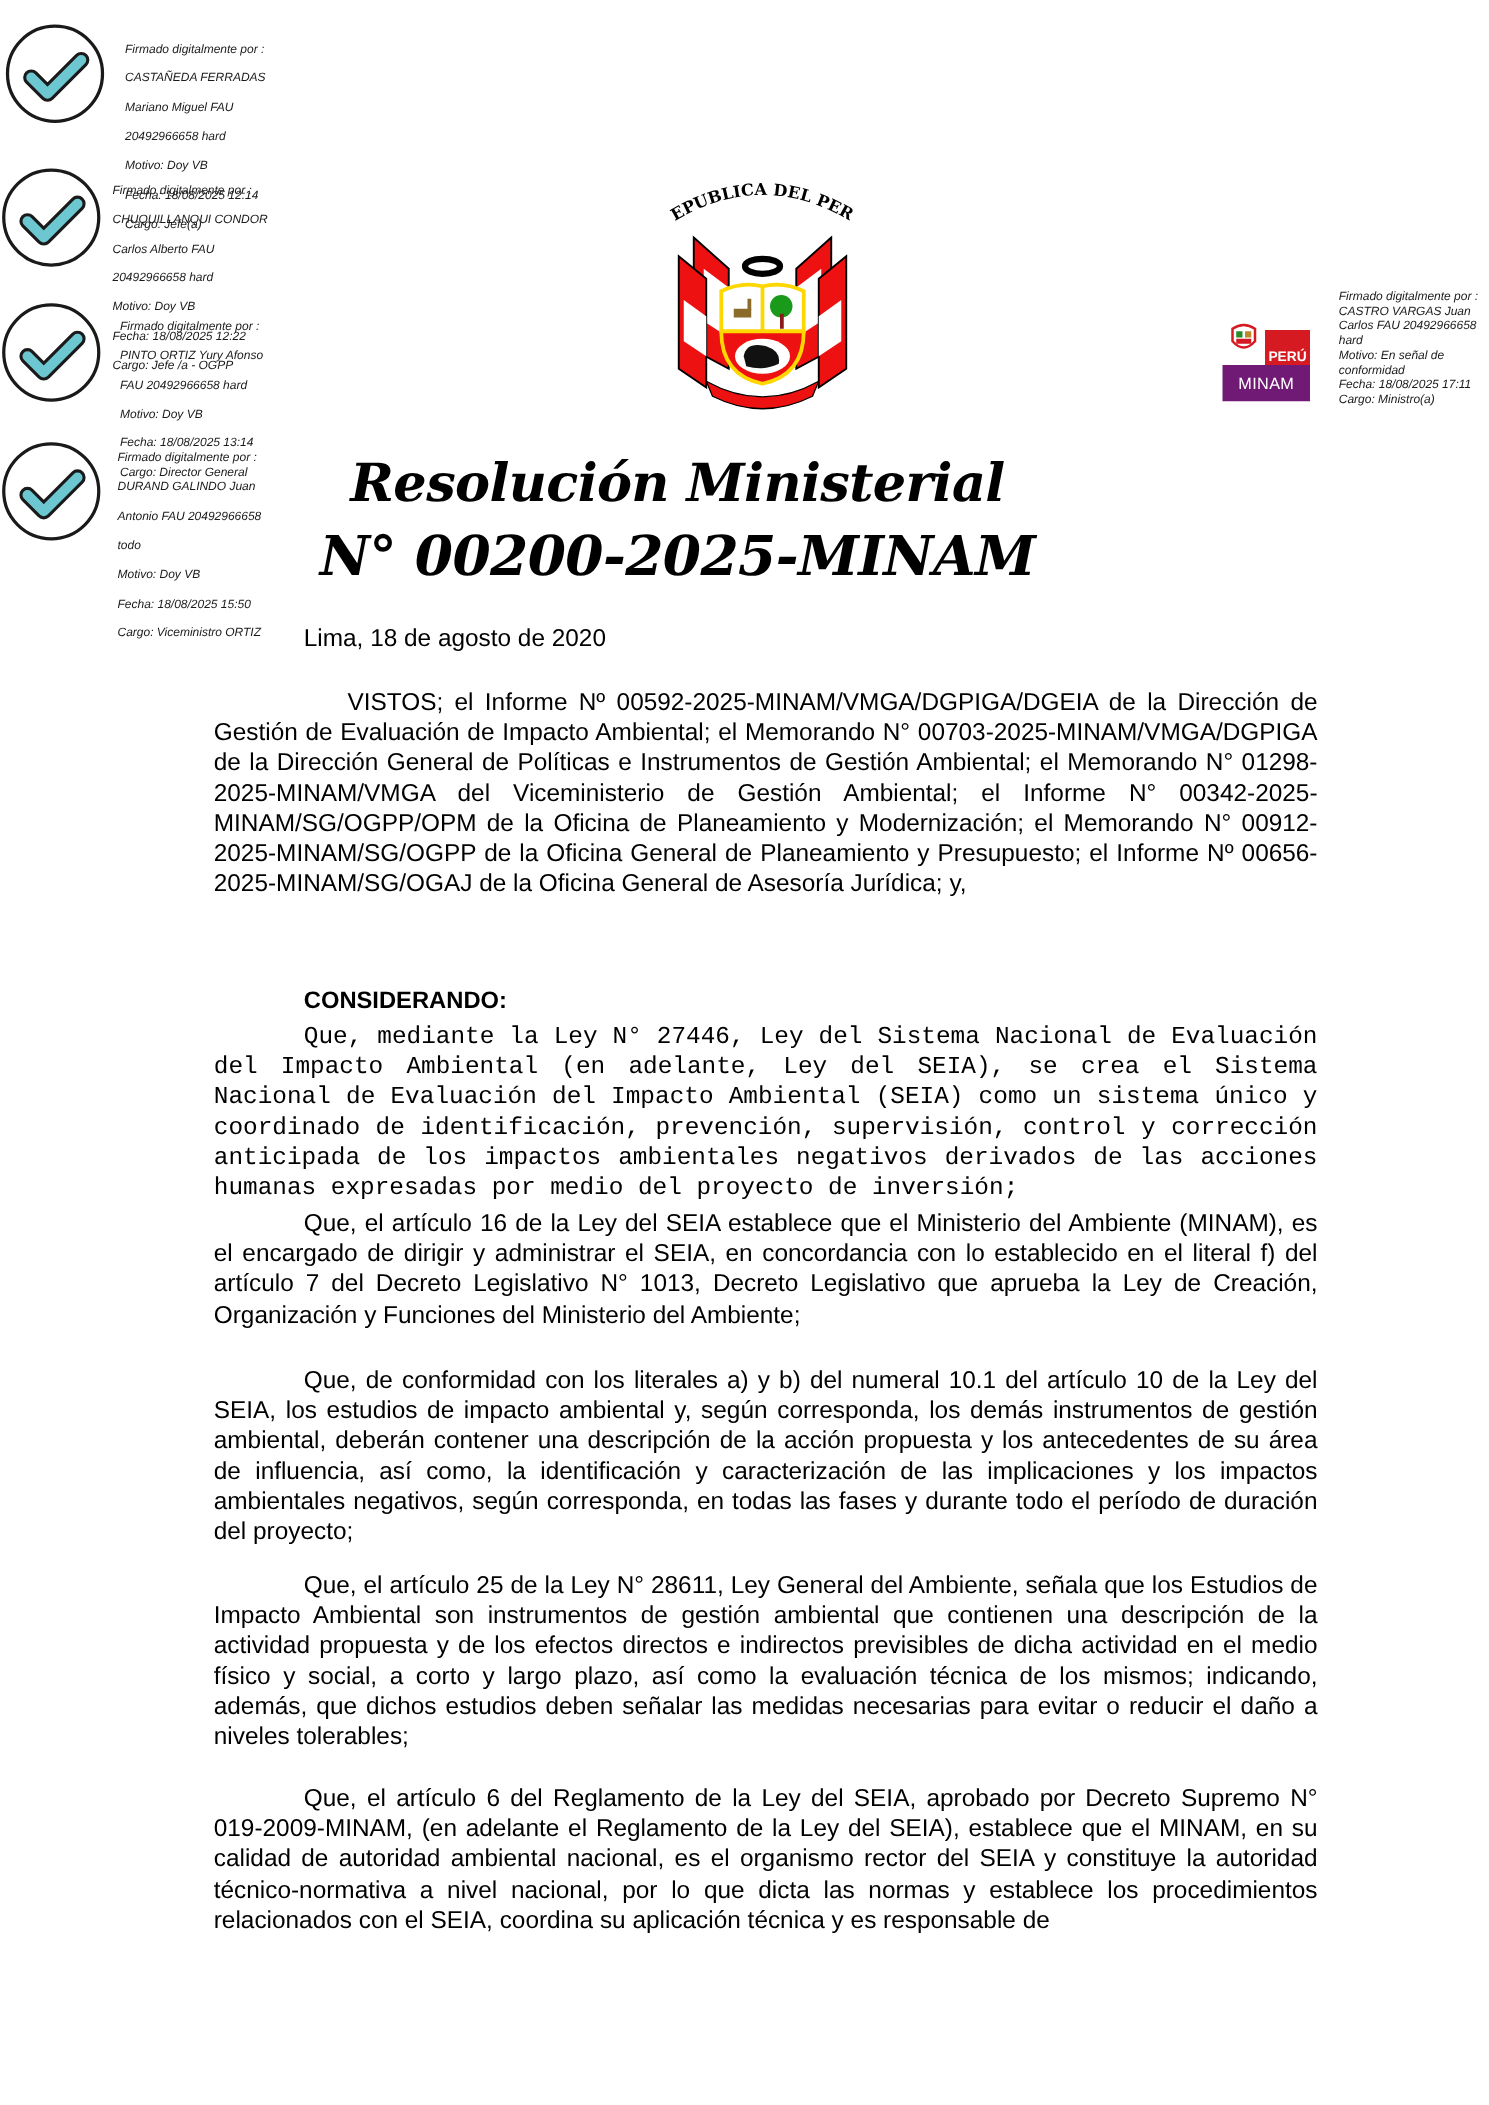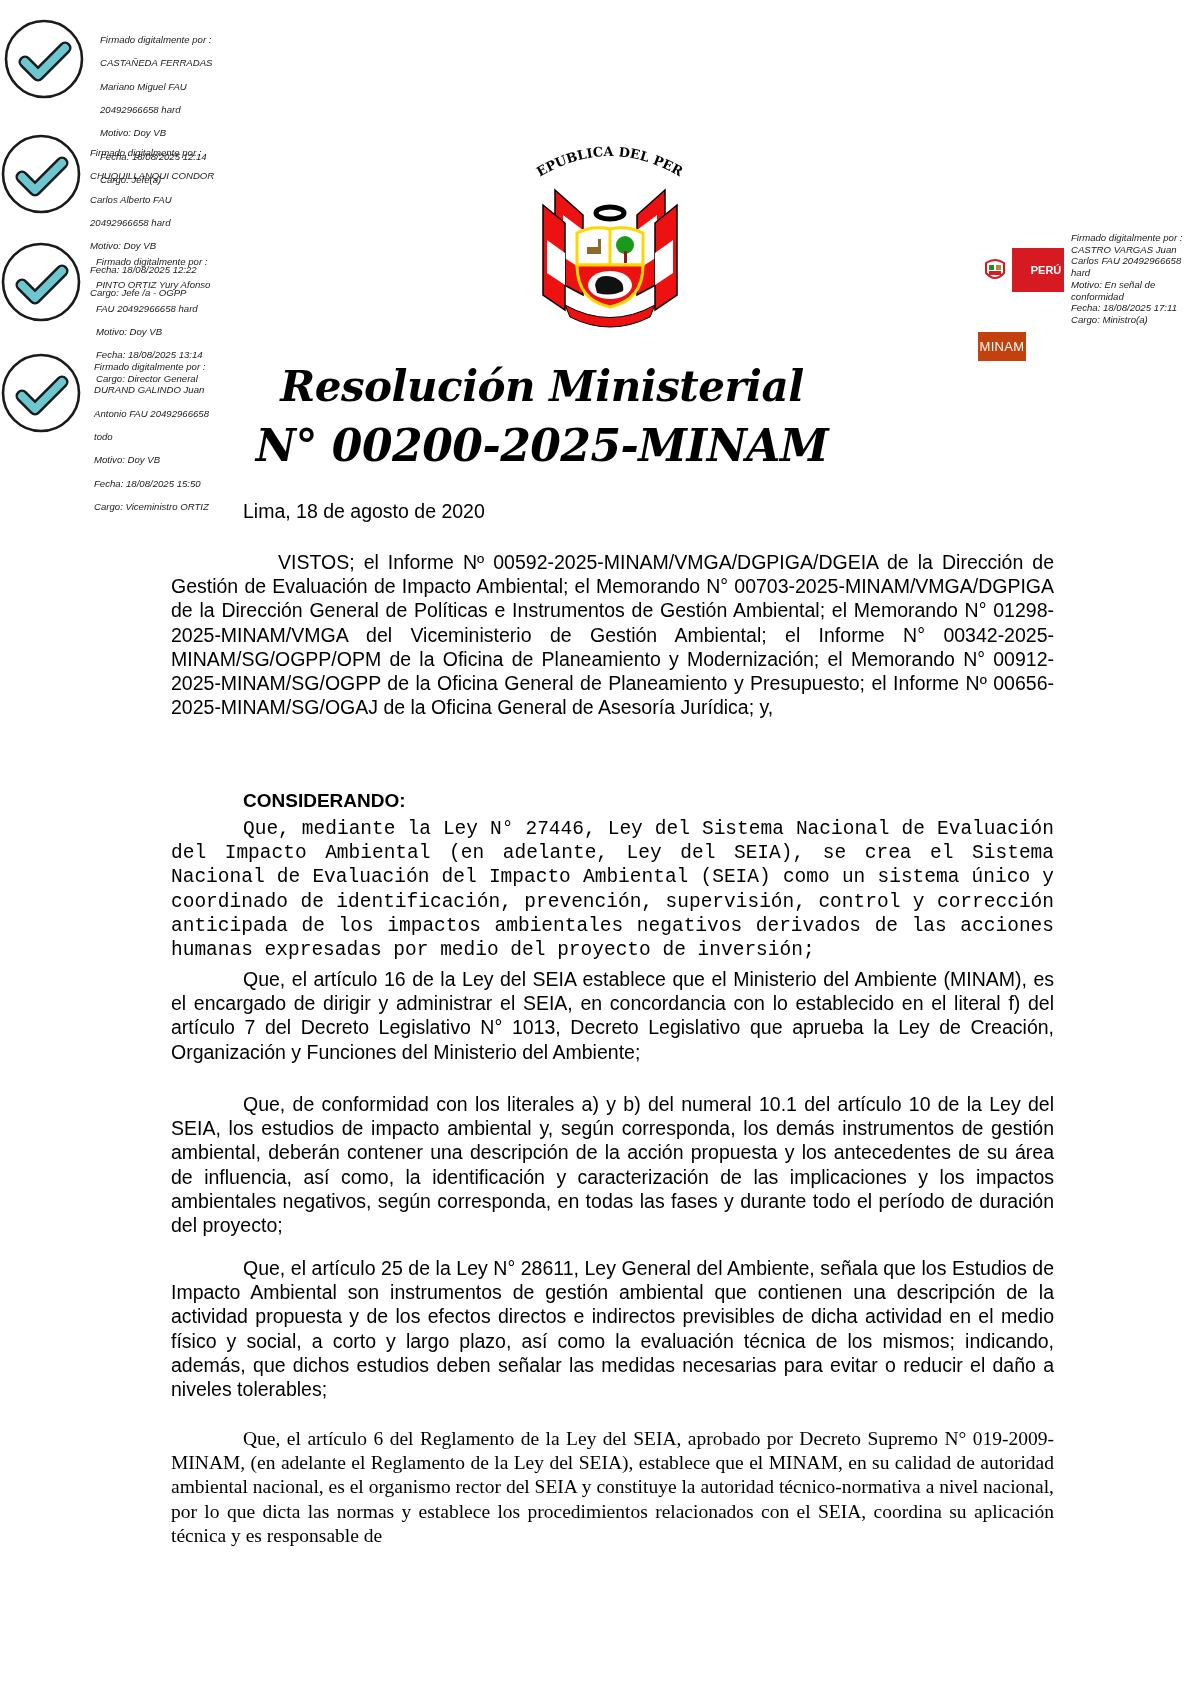--- a/index.html
+++ b/index.html
@@ -10,22 +10,22 @@
   .sig-icon { width:82px; height:82px; flex:0 0 auto; }
   .sig-text { font-family:"Liberation Sans", sans-serif; font-size:9.6px; line-height:11.7px; color:#1a1a1a; white-space:pre-line; }
   .sig-line { display:block;font-style:italic; }
 
   
   .coat { position:absolute; left:535px; top:145px; width:150px; height:185px; }
 
   
   .minam-logo { position:absolute; left:978px; top:248px; width:70px; height:73px; }
   .minam-shield { position:absolute; left:0; top:0; width:34px; height:44px; background:#fff; display:flex; align-items:center; justify-content:center; }
-  .minam-peru { position:absolute; left:34px; top:0; width:36px; height:44px; background:#d61a21; color:#fff; font-size:11px; font-weight:bold; display:flex; align-items:center; justify-content:center; font-family:"Liberation Sans", sans-serif;padding-left:16px; }
-  .minam-bottom { position:absolute; left:0; top:44px; width:48px; height:29px; background:#c2410c; color:#fff; font-size:13px; display:flex; align-items:center; justify-content:center; font-family:"Liberation Sans", sans-serif; letter-spacing:0.3px;margin-top:40px; }
+  .minam-peru { position:absolute; left:34px; top:16px; width:36px; height:44px; background:#d61a21; color:#fff; font-size:11px; font-weight:bold; display:flex; align-items:center; justify-content:center; font-family:"Liberation Sans", sans-serif; }
+  .minam-bottom { position:absolute; left:0; top:44px; width:70px; height:29px; background:#701a75; color:#fff; font-size:13px; display:flex; align-items:center; justify-content:center; font-family:"Liberation Sans", sans-serif; letter-spacing:0.3px; }
 
   .minam-sig { position:absolute; left:1071px; top:232px; font-size:9.6px; line-height:11.7px; color:#1a1a1a; width:125px; }
 
   
   .title { position:absolute; left:0; width:1084px; text-align:center; font-family:"DejaVu Serif", serif; font-style:italic; font-weight:bold; color:#000; }
   .title1 { top:362px; font-size:42px; letter-spacing:-0.5px; }
   .title2 { top:420px; font-size:44px; letter-spacing:-0.5px; }
 
   
   .body-text { position:absolute; left:171px; width:883px; font-family:"Liberation Sans", sans-serif; font-size:19.5px; line-height:24.2px; text-align:justify; }
@@ -177,15 +177,15 @@
 </div>
 <div class="body-text" style="top:967px;">
   <p class="para">Que, el artículo 16 de la Ley del SEIA establece que el Ministerio del Ambiente (MINAM), es el encargado de dirigir y administrar el SEIA, en concordancia con lo establecido en el literal f) del artículo 7 del Decreto Legislativo N° 1013, Decreto Legislativo que aprueba la Ley de Creación, Organización y Funciones del Ministerio del Ambiente;</p>
 </div>
 <div class="body-text" style="top:1092px;">
   <p class="para">Que, de conformidad con los literales a) y b) del numeral 10.1 del artículo 10 de la Ley del SEIA, los estudios de impacto ambiental y, según corresponda, los demás instrumentos de gestión ambiental, deberán contener una descripción de la acción propuesta y los antecedentes de su área de influencia, así como, la identificación y caracterización de las implicaciones y los impactos ambientales negativos, según corresponda, en todas las fases y durante todo el período de duración del proyecto;</p>
 </div>
 <div class="body-text" style="top:1256px;">
   <p class="para">Que, el artículo 25 de la Ley N° 28611, Ley General del Ambiente, señala que los Estudios de Impacto Ambiental son instrumentos de gestión ambiental que contienen una descripción de la actividad propuesta y de los efectos directos e indirectos previsibles de dicha actividad en el medio físico y social, a corto y largo plazo, así como la evaluación técnica de los mismos; indicando, además, que dichos estudios deben señalar las medidas necesarias para evitar o reducir el daño a niveles tolerables;</p>
 </div>
-<div class="body-text" style="top:1427px;font-family:Liberation Serif, serif;">
+<div class="body-text" style="top:1427px;">
   <p class="para">Que, el artículo 6 del Reglamento de la Ley del SEIA, aprobado por Decreto Supremo N° 019-2009-MINAM, (en adelante el Reglamento de la Ley del SEIA), establece que el MINAM, en su calidad de autoridad ambiental nacional, es el organismo rector del SEIA y constituye la autoridad técnico-normativa a nivel nacional, por lo que dicta las normas y establece los procedimientos relacionados con el SEIA, coordina su aplicación técnica y es responsable de</p>
 </div>
 
 </body></html>

